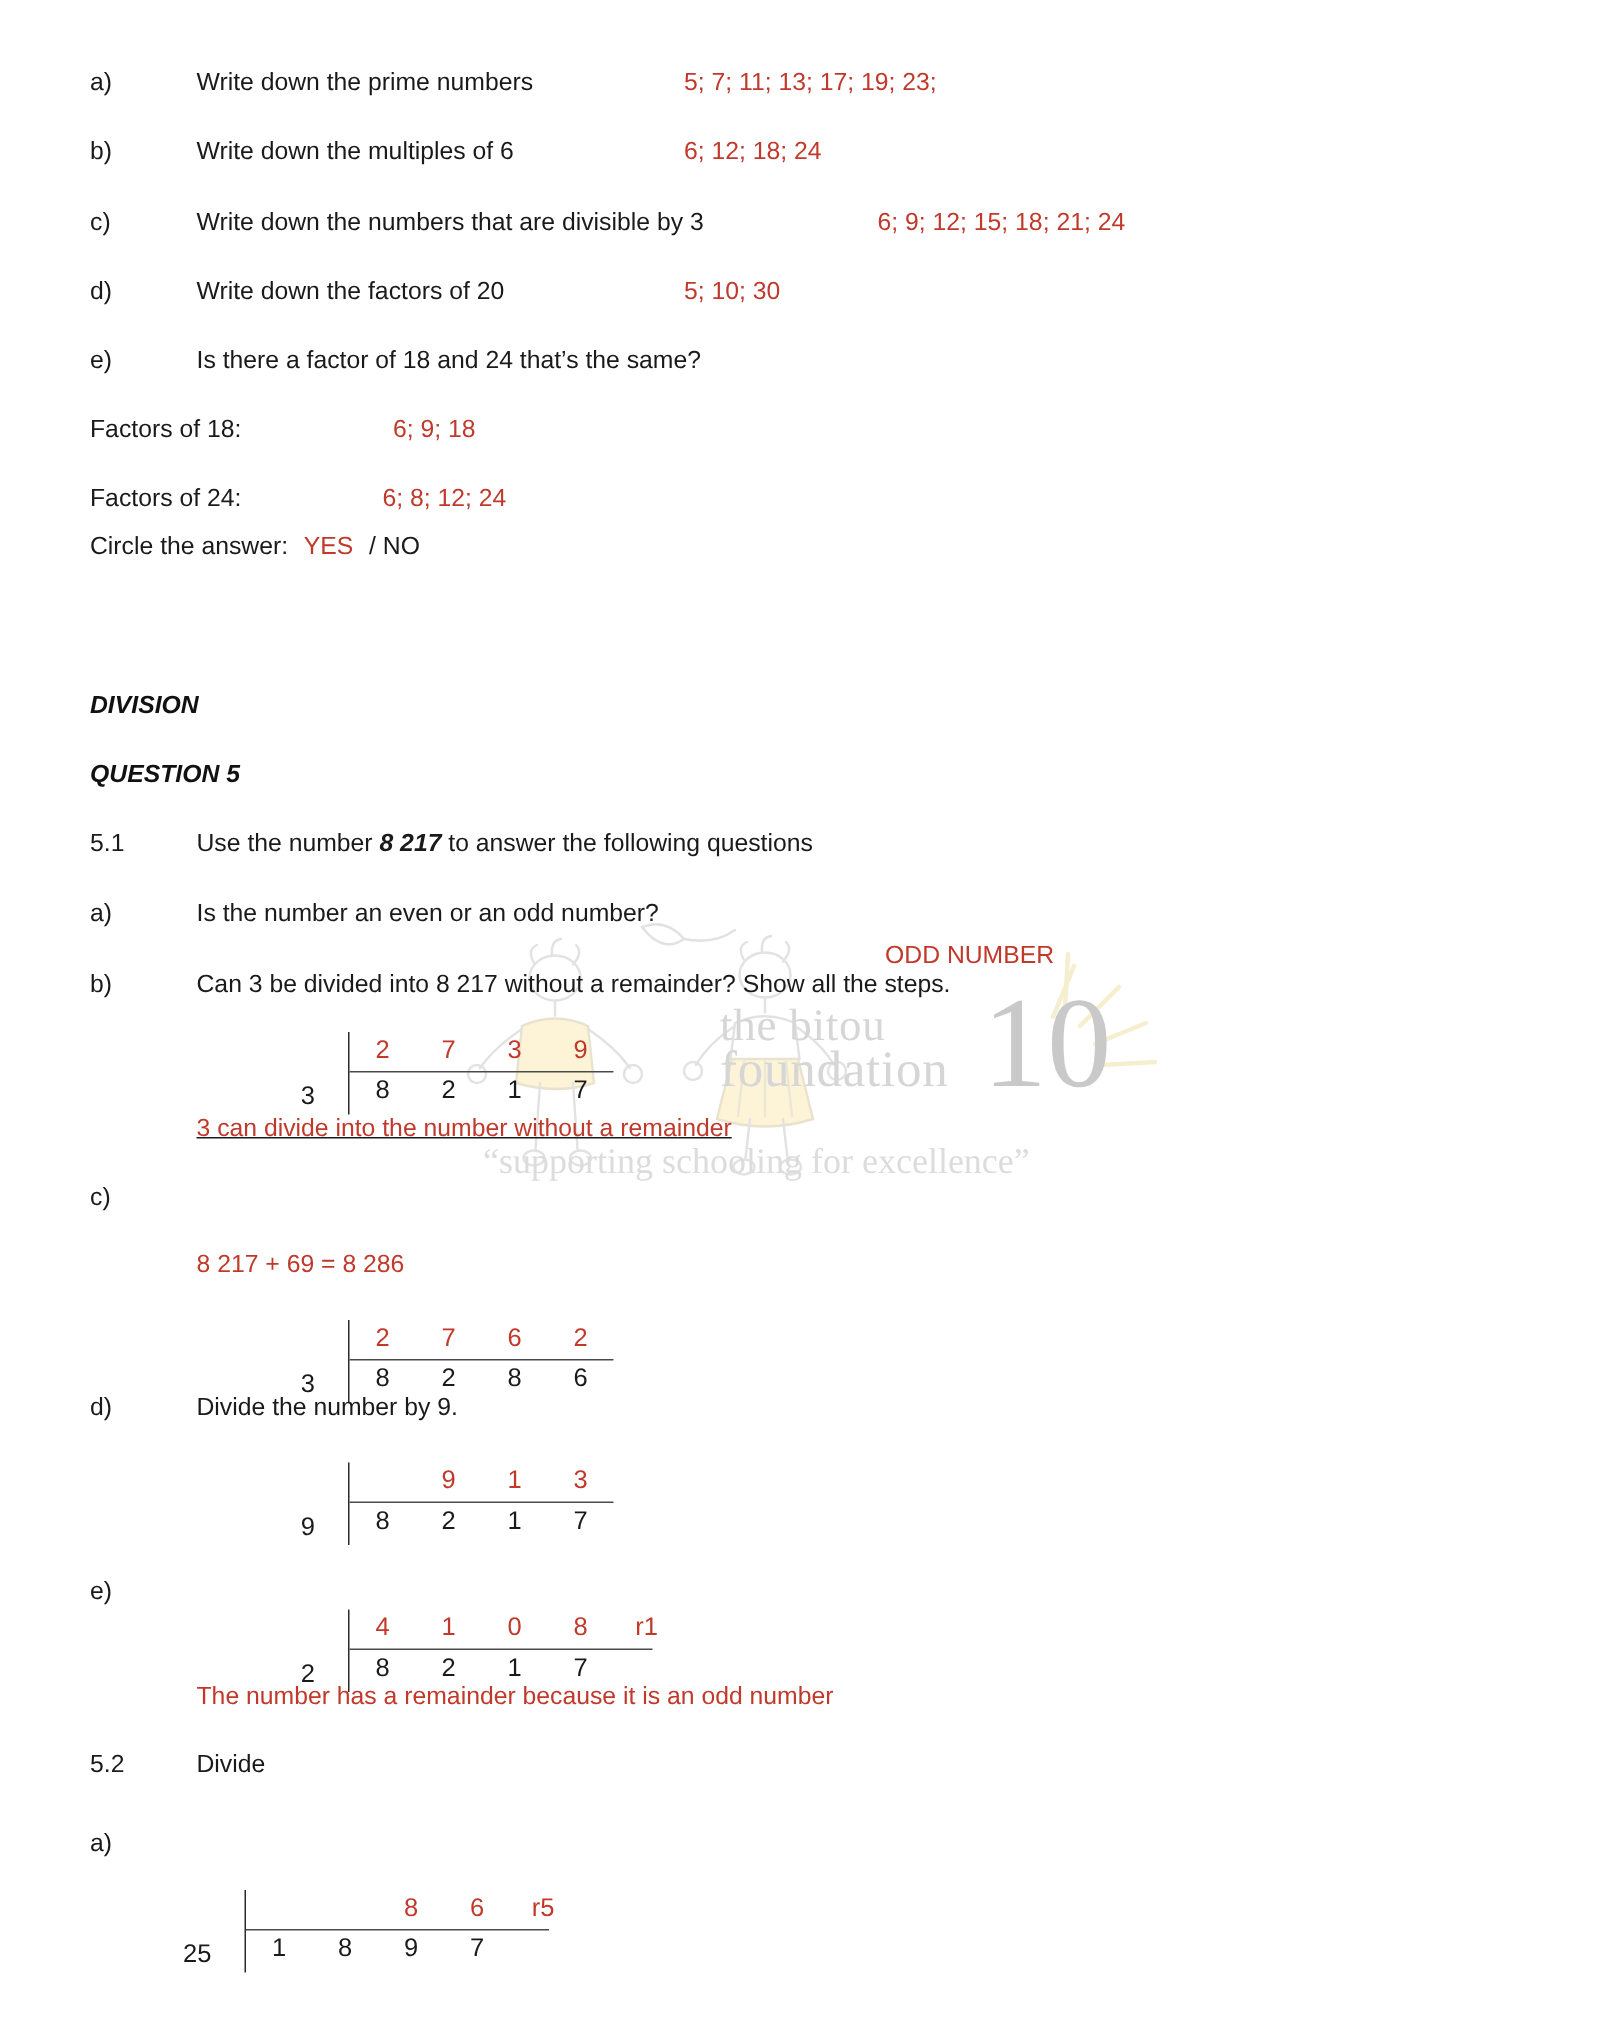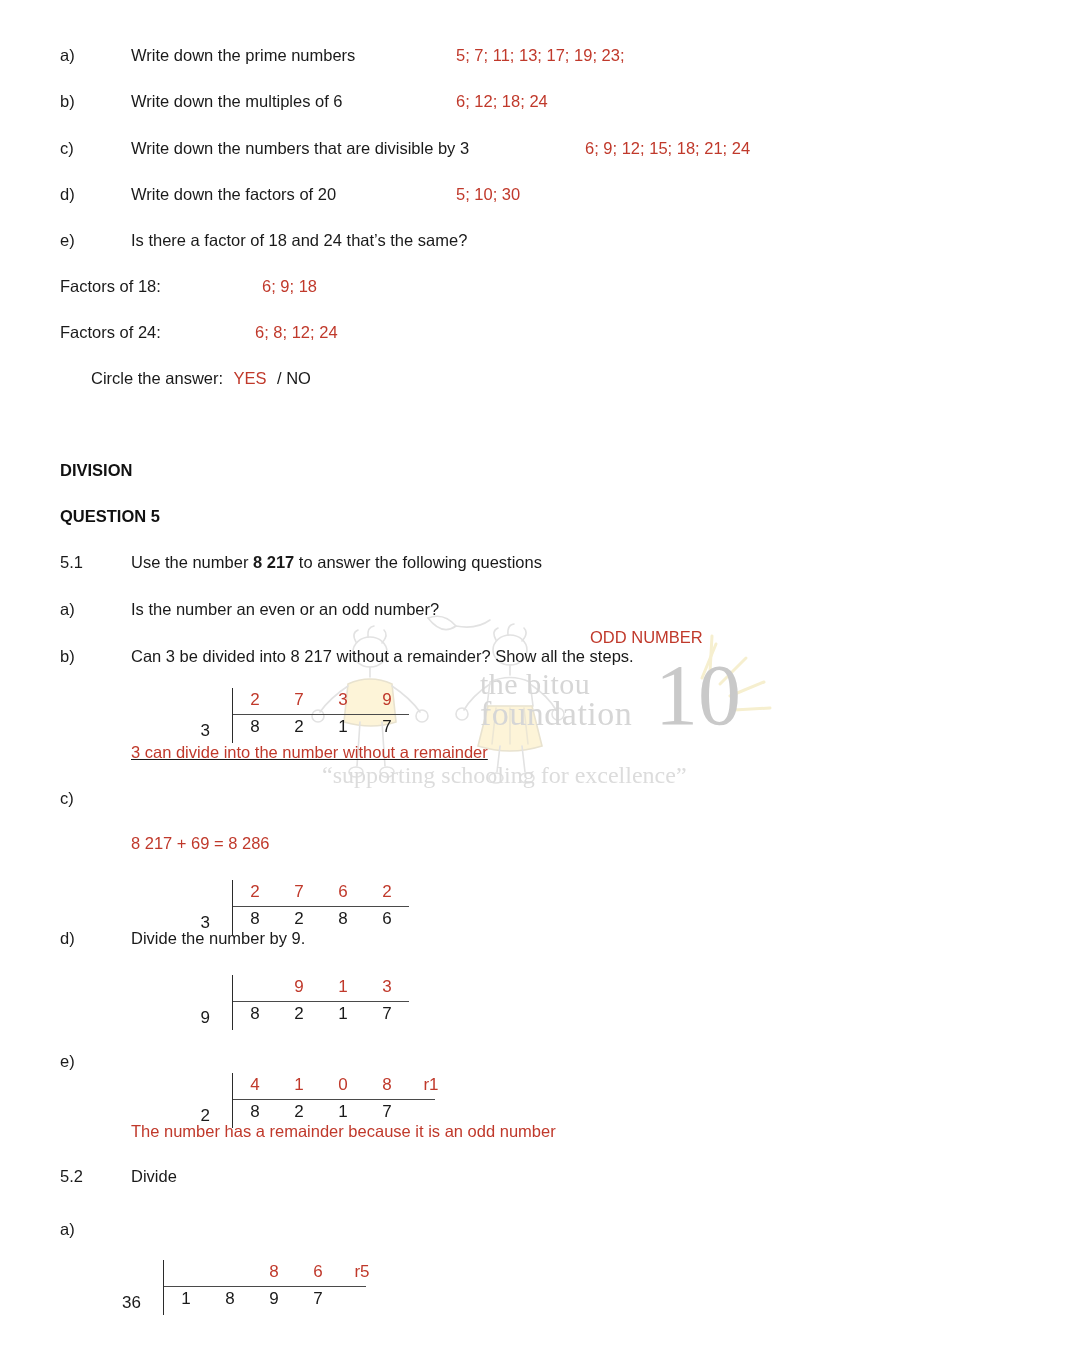--- a/index.html
+++ b/index.html
@@ -75,25 +75,26 @@
     z-index: 2;
   }
   .lbl {
     font-size: 16.5px;
     color: #1a1a1a;
   }
   .ans {
     font-size: 16.5px;
     color: #c0392b;
   }
-  .bold { font-weight: bold; }
+  .bold { font-weight: bold; font-style: italic; }
   .hdr {
     font-size: 16.5px;
     font-weight: bold;
     color: #111;
+    font-style: italic;
   }
 
   
   .division {
     position: absolute;
     z-index: 2;
   }
   .div-divisor {
     position: absolute;
     font-size: 17px;
@@ -236,21 +237,21 @@
     <span class="ans">6; 9; 18</span>
   </div>
 
   <div class="row" style="left:60px; top:323px;">
     <span class="lbl">Factors of 24:</span>
   </div>
   <div class="row" style="left:255px; top:323px;">
     <span class="ans">6; 8; 12; 24</span>
   </div>
 
-  <div class="row" style="left:60px; top:369px;margin-left:31px;">
+  <div class="row" style="left:60px; top:355px;">
     <span class="lbl">Circle the answer:</span>
     <span class="ans" style="margin-left:6px;">YES</span>
     <span class="lbl" style="margin-left:6px;">/ NO</span>
   </div>
 
   <div class="row" style="left:60px; top:461px;">
     <span class="hdr">DIVISION</span>
   </div>
   <div class="row" style="left:60px; top:507px;">
     <span class="hdr">QUESTION 5</span>
@@ -383,21 +384,21 @@
   </div>
   <div class="row" style="left:131px; top:1167px;">
     <span class="lbl">Divide</span>
   </div>
 
   <div class="row" style="left:60px; top:1220px;">
     <span class="lbl">a)</span>
   </div>
 
   <div class="division" style="left:163px; top:1260px;">
-    <div class="div-divisor">36</div>
+    <div class="div-divisor">25</div>
     <div class="div-body">
       <div class="div-quotient" style="width:202px;">
         <span class="cell q-cell" style="left:88px;">8</span>
         <span class="cell q-cell" style="left:132px;">6</span>
         <span class="cell q-cell" style="left:176px;">r5</span>
       </div>
       <div class="div-dividend" style="width:202px;">
         <span class="cell d-cell" style="left:0px;">1</span>
         <span class="cell d-cell" style="left:44px;">8</span>
         <span class="cell d-cell" style="left:88px;">9</span>

